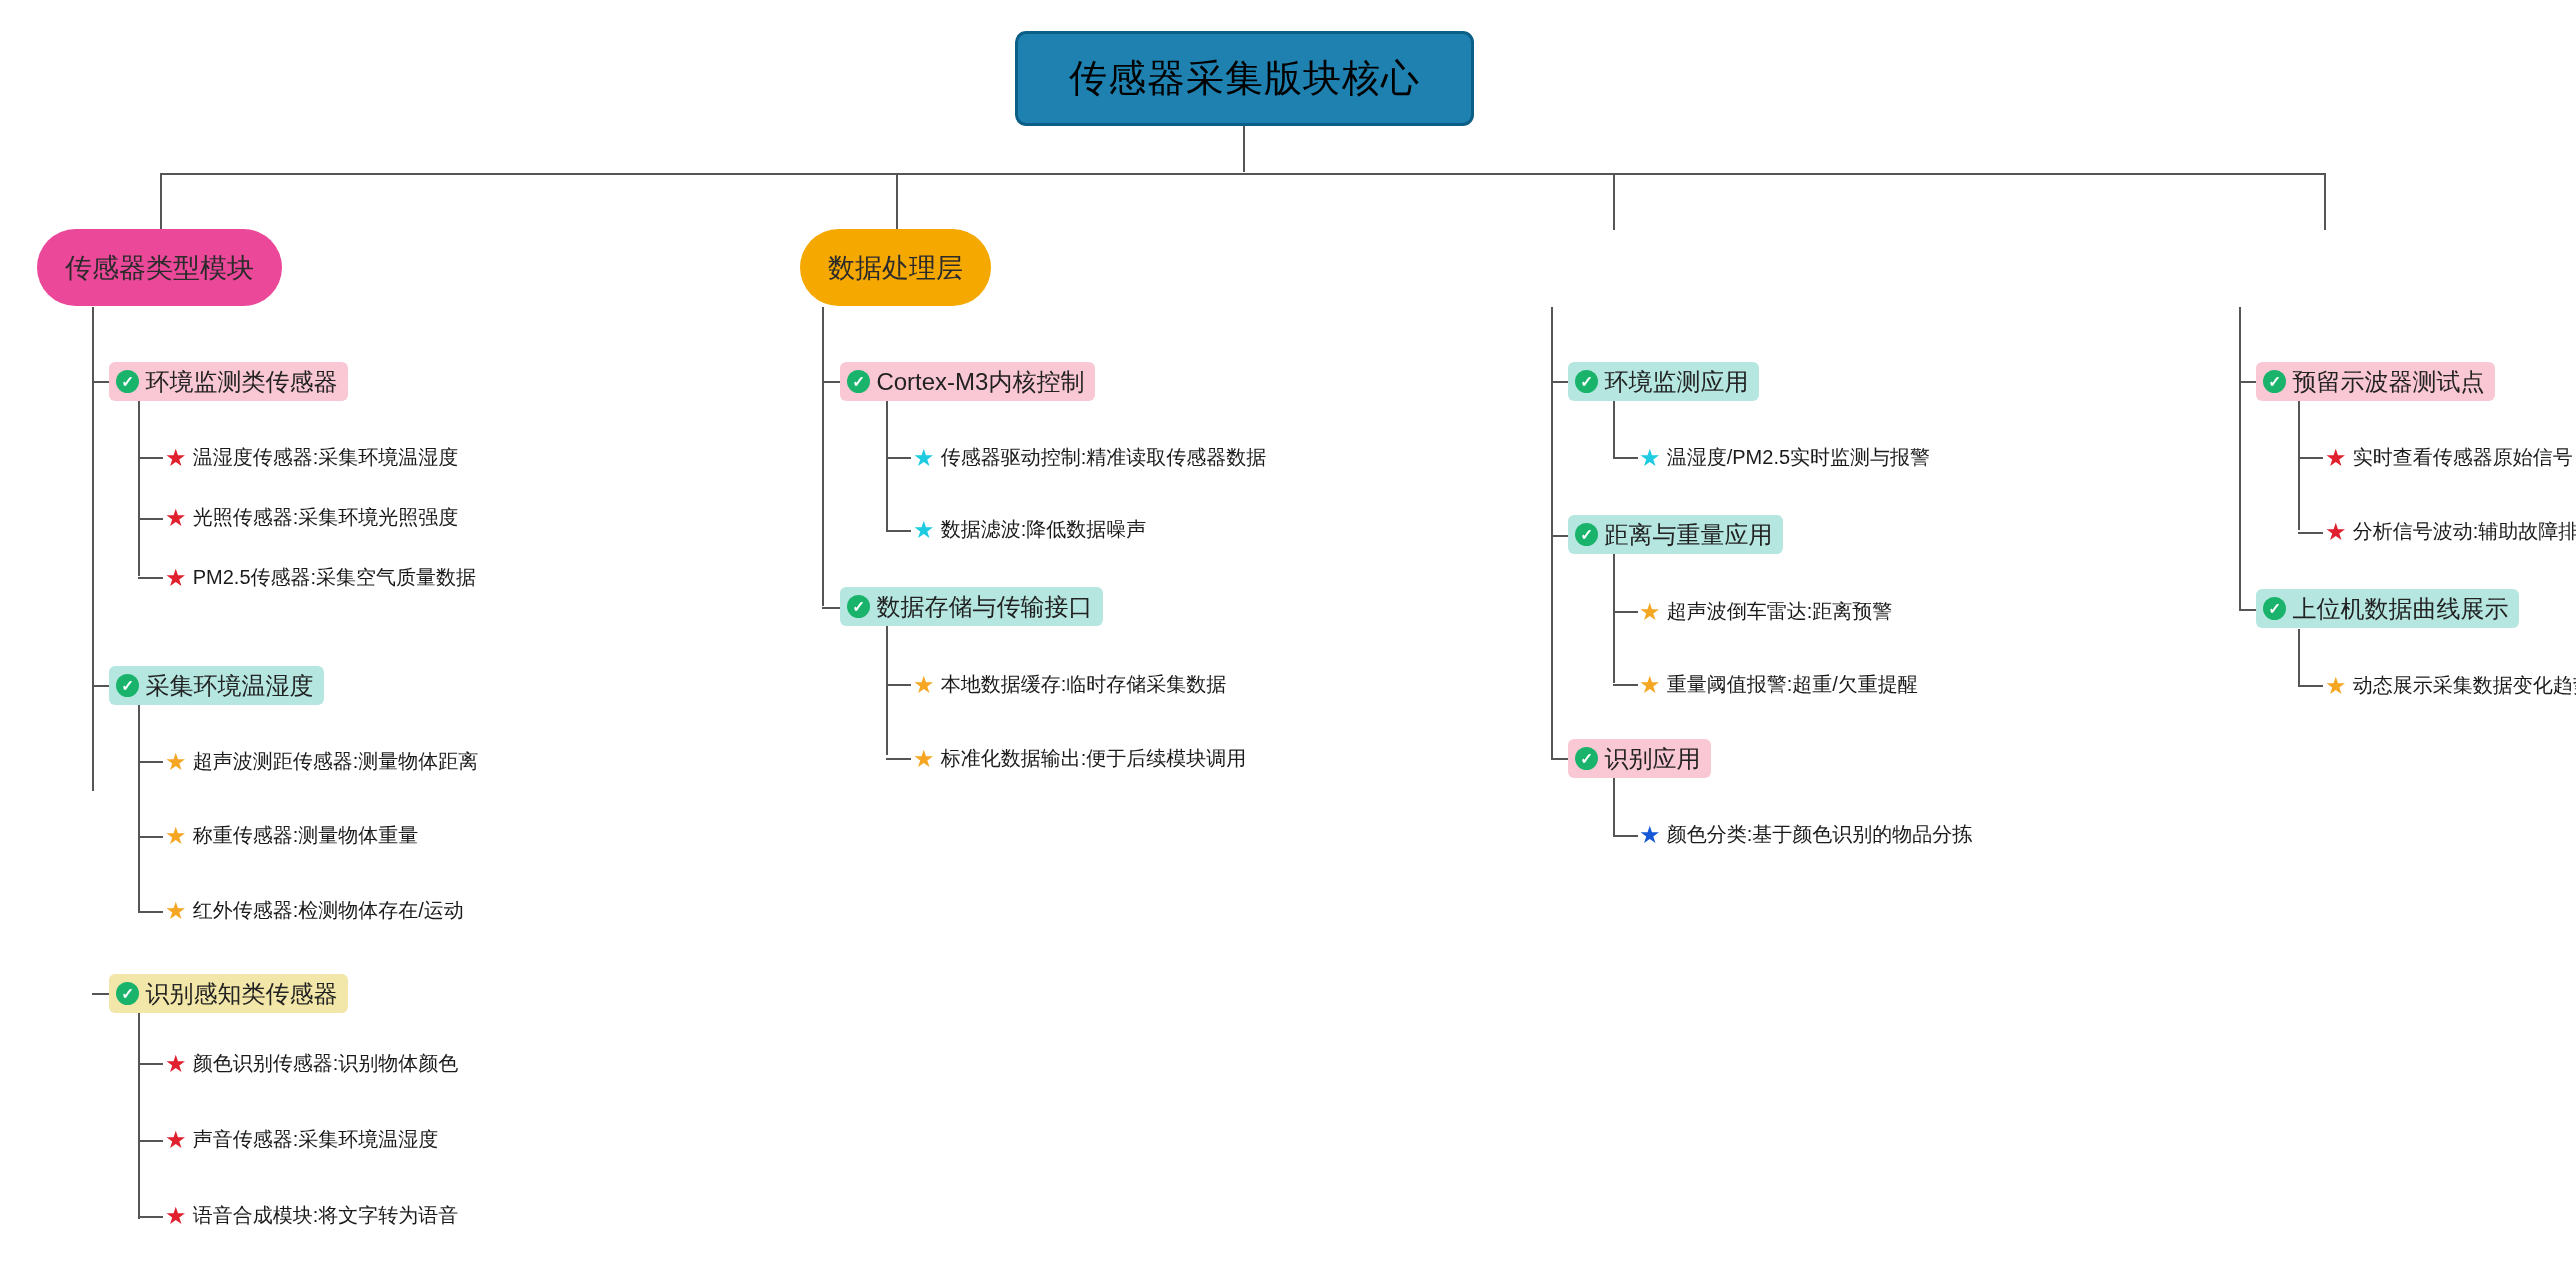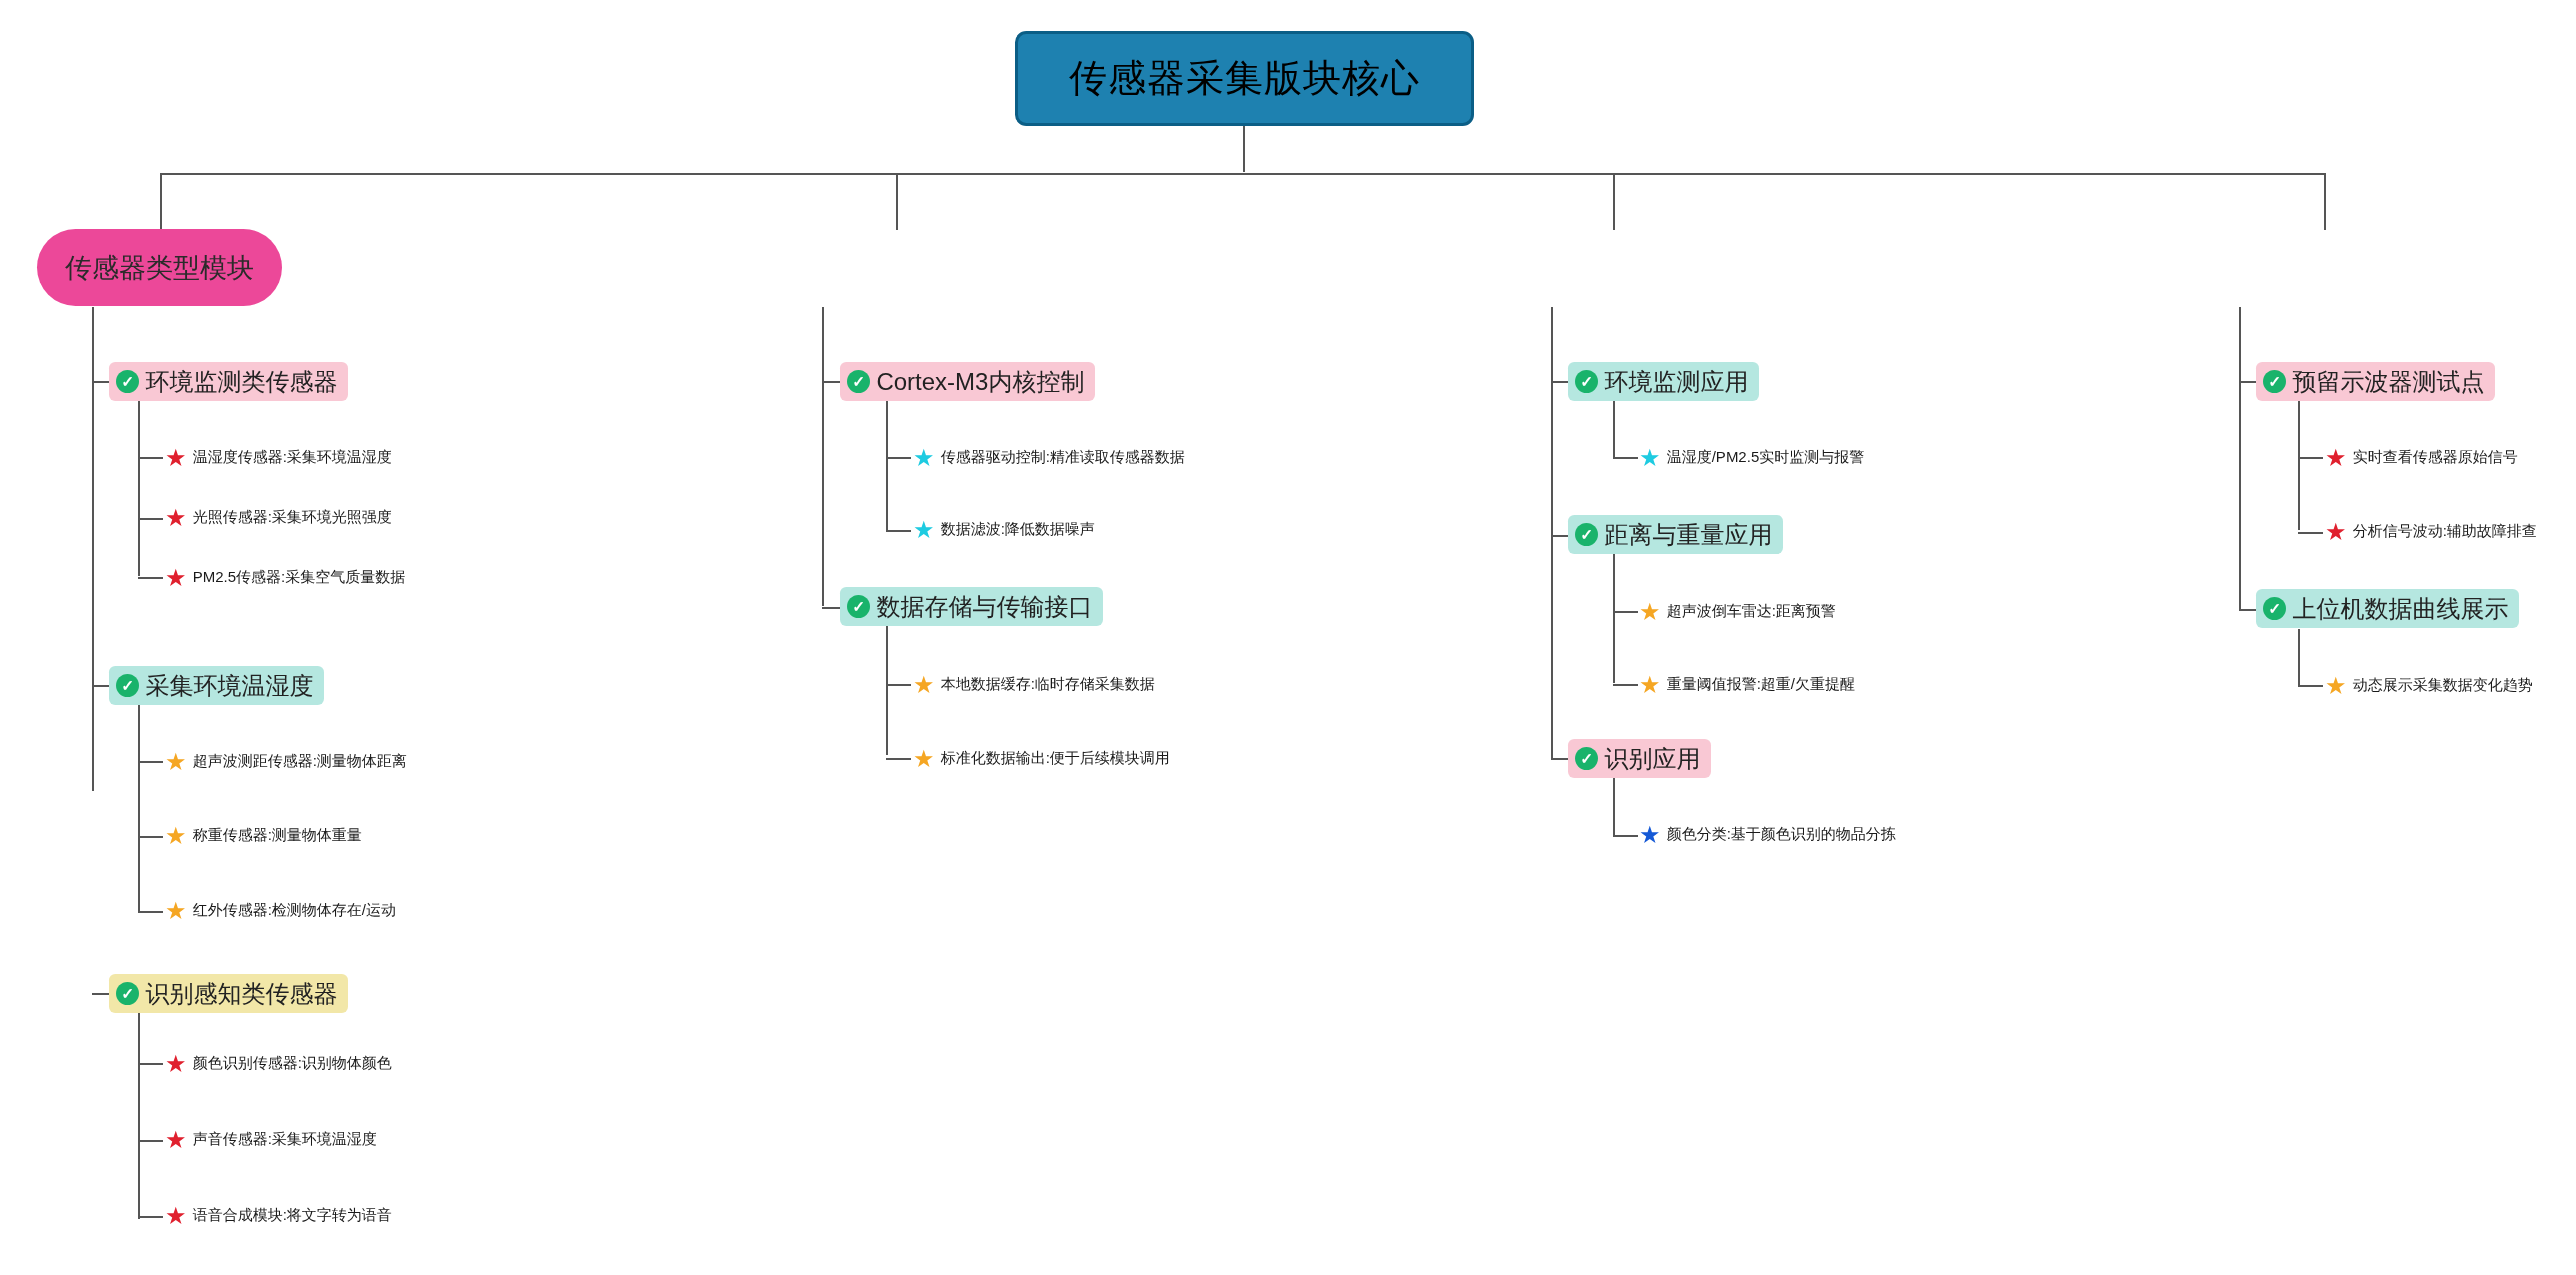--- a/index.html
+++ b/index.html
@@ -107,21 +107,21 @@
     display: flex;
     align-items: center;
     white-space: nowrap;
   }
   .leaf .star {
     font-size: 24px;
     margin-right: 6.2px;
     line-height: 1;
   }
   .leaf .label {
-    font-size: 15px;
+    font-size: 20px;
     color: #1a1a1a;
   }
 </style>
 </head>
 <body>
 
 <div class="canvas">
 
   <div class="root-node">
     <span class="label">传感器采集版块核心</span>
@@ -201,20 +201,23 @@
   </div>
   <div class="leaf" style="left:165px; top:1123px;">
     <span class="star" style="color:#e0202e;">★</span>
     <span class="label">声音传感器:采集环境温湿度</span>
   </div>
   <div class="leaf" style="left:165px; top:1199px;">
     <span class="star" style="color:#e0202e;">★</span>
     <span class="label">语音合成模块:将文字转为语音</span>
   </div>
 
+  <div class="branch-head" style="left:800px; top:229px; width:191px; background:#f5a800;">
+    <span class="label">数据处理层</span>
+  </div>
   <div class="line-v" style="left:822px; top:307px; height:299px;"></div>
   <div class="line-h" style="left:822px; top:381px; width:20.6px;"></div>
   <div class="line-h" style="left:822px; top:607px; width:20.6px;"></div>
 
   <div class="chip" style="left:840px; top:362px; background:#f9c8d4;">
     <span class="check">✓</span>
     <span class="label">Cortex-M3内核控制</span>
   </div>
   <div class="line-v" style="left:886px; top:401px; height:129px;"></div>
   <div class="line-h" style="left:886px; top:457px; width:25px;"></div>

